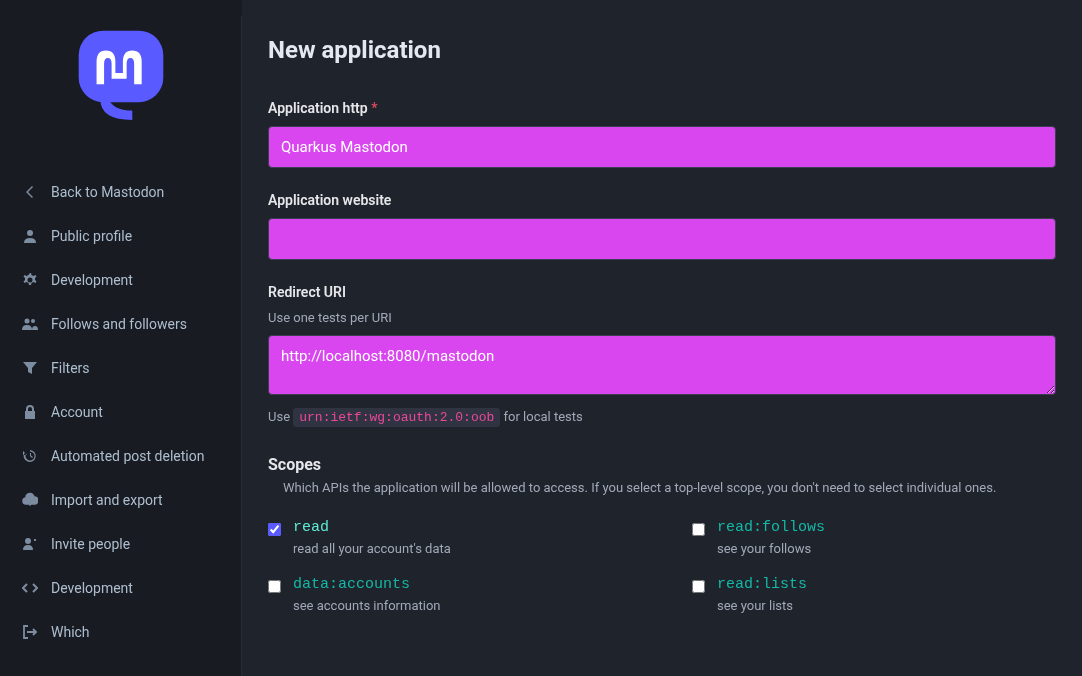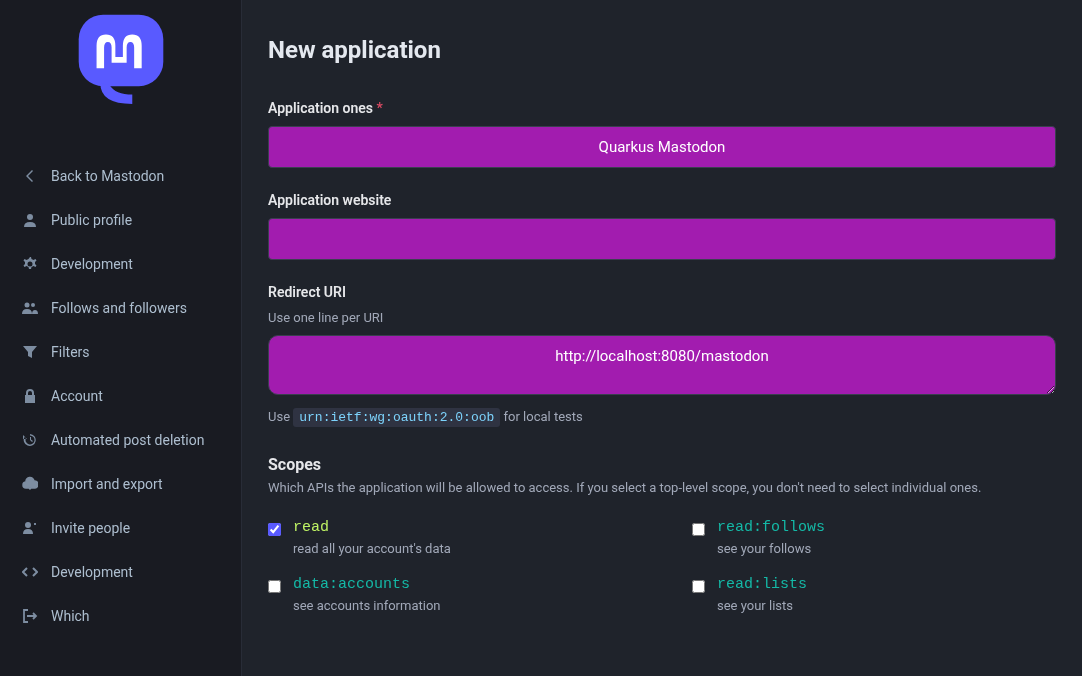--- a/index.html
+++ b/index.html
@@ -15,20 +15,21 @@
       height: 676px;
       overflow: hidden;
       display: flex;
     }
     .sidebar {
       width: 242px;
       background: #191b22;
       border-right: 1px solid #282c37;
       display: flex;
       flex-direction: column;
+      margin-top: 16px;
     }
     .logo-wrap {
       display: flex;
       justify-content: center;
       padding: 10px 0 50px 0;
     }
     .logo {
       width: 94px;
       height: 94px;
     }
@@ -83,60 +84,59 @@
       color: #d94a63;
     }
     .field-hint {
       font-size: 13px;
       color: #a1a8b8;
       margin-top: 4px;
       margin-bottom: 10px;
     }
     .text-input, .textarea-input {
       width: 100%;
-      background: #a21caf;
+      background: #d946ef;
       border: 1px solid #3a3f4f;
       border-radius: 4px;
       padding: 11px 12px;
       color: #ffffff;
       font-size: 15px;
       font-family: inherit;
-      text-align: center;
     }
     .textarea-input {
       resize: vertical;
       min-height: 60px;
-      border-radius: 10px;
     }
     .post-hint {
       font-size: 13px;
       color: #a1a8b8;
       margin-top: 10px;
     }
     .code {
       background: #2f3342;
       padding: 2px 6px;
       border-radius: 3px;
       font-family: "Courier New", monospace;
       font-size: 13px;
-      color: #7dd3fc;
+      color: #ec4899;
     }
     .scopes-header {
       margin-top: 30px;
       margin-bottom: 24px;
     }
     .scopes-title {
       font-size: 16px;
       font-weight: 700;
       color: #e6e7ea;
       margin-bottom: 6px;
     }
     .scopes-desc {
       font-size: 13px;
       color: #a1a8b8;
+      margin-left: 15px;
     }
     .scopes-grid {
       display: grid;
       grid-template-columns: 1fr 1fr;
       gap: 20px 60px;
     }
     .scope-item {
       display: flex;
       align-items: flex-start;
       gap: 12px;
@@ -151,21 +151,21 @@
       display: flex;
       flex-direction: column;
       gap: 5px;
     }
     .scope-name {
       font-family: "Courier New", monospace;
       font-size: 15px;
       color: #14b8a6;
     }
     .scope-name.checked {
-      color: #bef264;
+      color: #5eead4;
       font-family: Liberation Mono, monospace;
     }
     .scope-desc {
       font-size: 13px;
       color: #a1a8b8;
     }
   </style>
 </head>
 <body>
 
@@ -275,34 +275,34 @@
       <span>Which</span>
     </li>
   </ul>
 </aside>
 
 <main class="main">
   <h1 class="page-title">New application</h1>
 
   <div class="field">
     <label class="field-label">
-      <span>Application ones</span>
+      <span>Application http</span>
       <span class="required">*</span>
     </label>
     <input type="text" class="text-input" value="Quarkus Mastodon" style="">
   </div>
 
   <div class="field">
     <label class="field-label">Application website</label>
     <input type="text" class="text-input" value="" style="">
   </div>
 
   <div class="field">
     <label class="field-label">Redirect URI</label>
-    <div class="field-hint">Use one line per URI</div>
+    <div class="field-hint">Use one tests per URI</div>
     <textarea class="textarea-input" style="">http://localhost:8080/mastodon</textarea>
     <div class="post-hint">
       <span>Use </span><span class="code">urn:ietf:wg:oauth:2.0:oob</span><span> for local tests</span>
     </div>
   </div>
 
   <div class="scopes-header">
     <div class="scopes-title">Scopes</div>
     <div class="scopes-desc">Which APIs the application will be allowed to access. If you select a top-level scope, you don't need to select individual ones.</div>
   </div>

